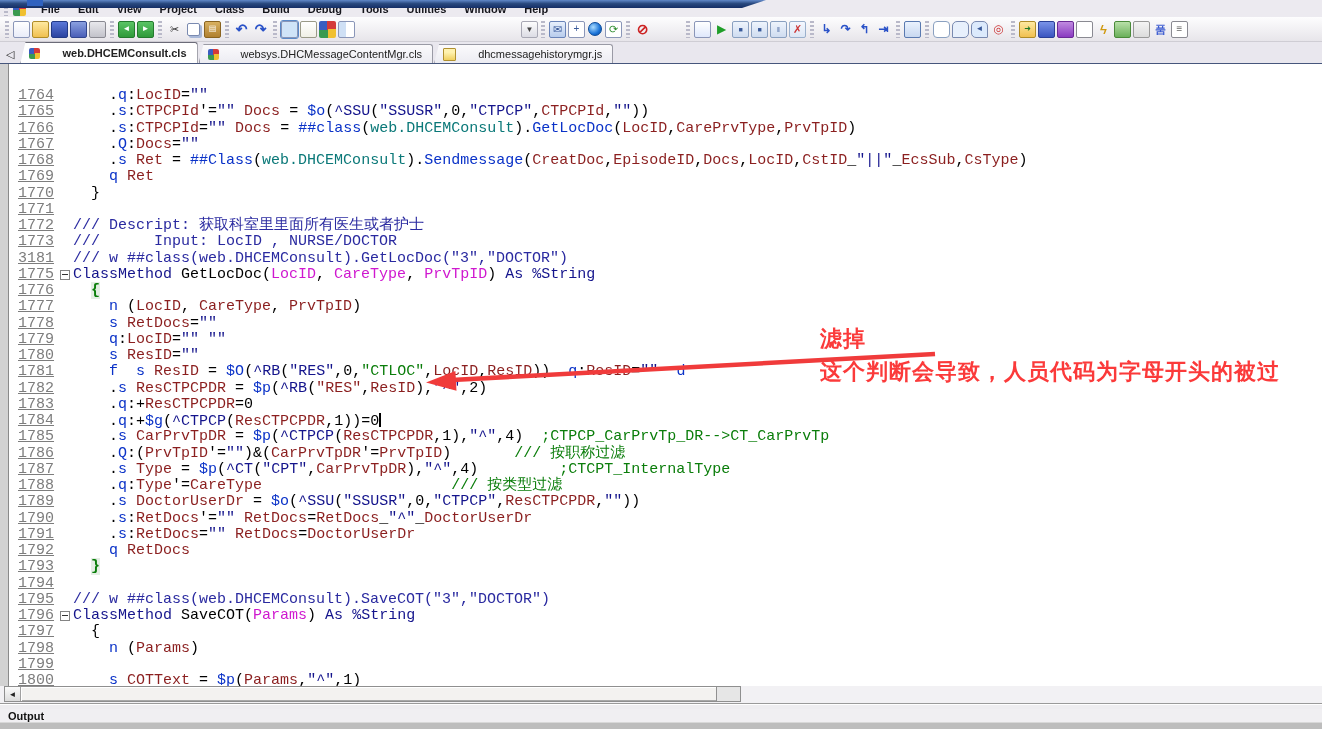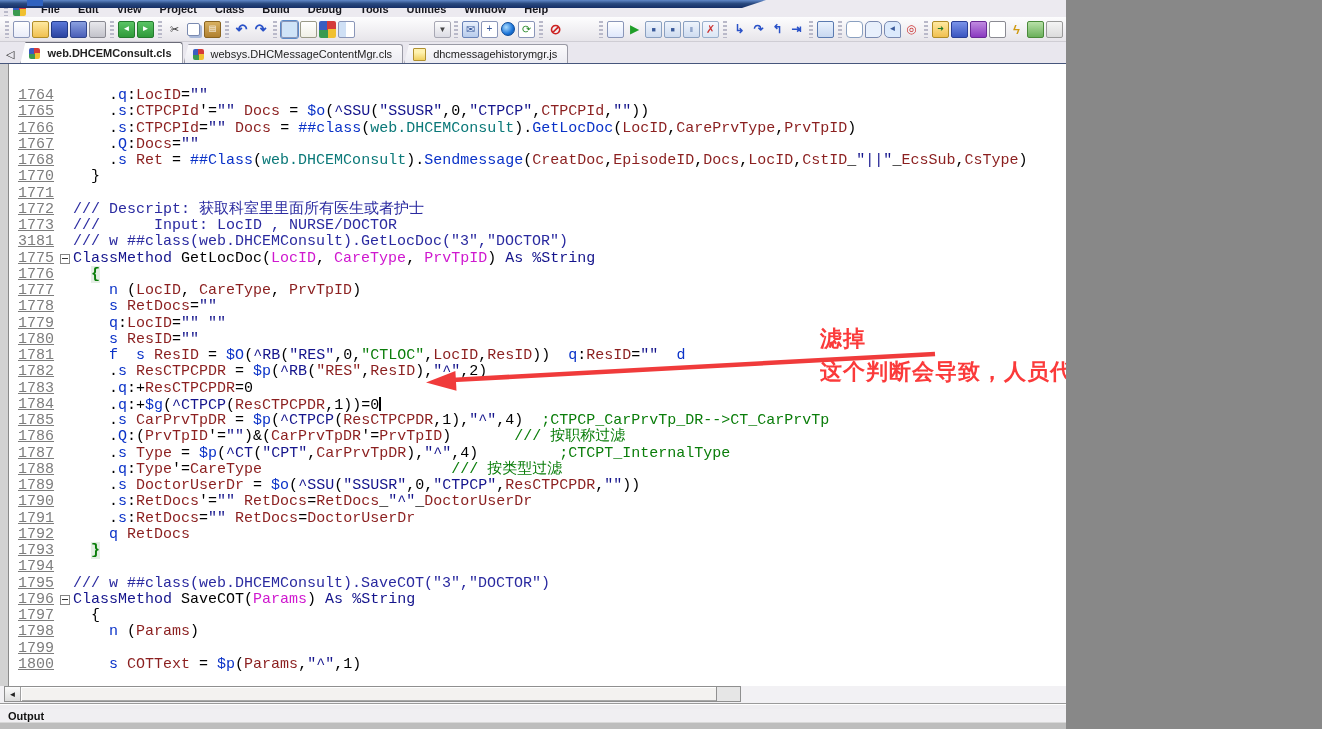--- a/index.html
+++ b/index.html
@@ -1,16 +1,16 @@
 <!DOCTYPE html>
 <html><head>
 <meta charset="utf-8">
 <style>
   html,body{margin:0;padding:0;background:#888;}
-  #app{position:relative;width:1066px;height:729px;background:#fff;overflow:hidden;
+  #app{position:relative;width:1322px;height:729px;background:#fff;overflow:hidden;
        font-family:"Liberation Sans",sans-serif;-webkit-font-smoothing:antialiased;}
 
   
   #menubar{position:relative;height:17px;background:#eceaf0;display:flex;align-items:flex-end;
            padding-left:4px;z-index:2;}
   .mgrip{width:4px;height:13px;margin:0 3px 1px 0;
          background:repeating-linear-gradient(#b9b9c9 0 2px,transparent 2px 4px);}
   .i-logo{width:13px;height:13px;margin:0 6px 1px 2px;border-radius:2px;
           background:conic-gradient(#d43a3a 0 25%,#f0c030 0 50%,#3a9a50 0 75%,#3a5ec0 0);}
   .mi{font-size:11px;font-weight:bold;color:#15151c;padding:2px 9px 2px 9px;cursor:default;}
@@ -64,21 +64,21 @@
   .i-org{color:#3a5ad0;font-size:11px;font-weight:bold;}
   .i-nl{background:#fff;border:1px solid #8a8a92;color:#666;font-size:10px;}
   #combo{margin-left:78px;width:104px;height:17px;display:flex;align-items:center;}
   #combo .cbtn{margin-left:auto;width:15px;height:15px;display:flex;align-items:center;justify-content:center;
         font-size:8px;color:#444;background:linear-gradient(#fdfdfd,#dcdce4);border:1px solid #a8a8b4;border-radius:2px;}
 
   
   #tabrow{height:21px;background:#e9e7ee;display:flex;align-items:flex-end;padding-left:2px;
           border-bottom:2px solid #46567c;position:relative;}
   #tabnav{font-size:11px;color:#222;padding:0 6px 2px 4px;}
-  .tab{display:flex;align-items:center;gap:7px;height:18px;padding:0 10px 0 8px;margin-right:1px;
+  .tab{display:flex;align-items:center;gap:22px;height:18px;padding:0 10px 0 8px;margin-right:1px;
        background:linear-gradient(#fbfafc,#ececf2);border:1px solid #9a9aa5;border-bottom:none;
        border-radius:3px 3px 0 0;font-size:11px;color:#222;
        clip-path:polygon(5px 0,100% 0,100% 100%,0 100%);}
   .tab.active{background:#fff;font-weight:bold;height:20px;border-color:#6b6b78;}
   .ticon{width:11px;height:11px;flex:none;border-radius:2px;}
   .ticon-cls{background:conic-gradient(#d43a3a 0 25%,#f0c030 0 50%,#3a9a50 0 75%,#3a5ec0 0);}
   .ticon-js{background:linear-gradient(#fff2b0 30%,#f0d060);border:1px solid #b09030;border-radius:1px;}
 
   
   #editor{position:absolute;top:64px;left:0;width:1322px;height:622px;background:#fff;overflow:hidden;}
@@ -229,20 +229,21 @@
   </div>
 
   <div id="editor">
     <div id="lstrip"></div>
     <div id="code">
         <div class="cl"><span class="ln">1764</span><span class="fs"></span><span class="ct"><span class="sk">    .</span><span class="sb">q</span><span class="sk">:</span><span class="sm">LocID</span><span class="sk">=</span><span class="sn">""</span></span></div>
         <div class="cl"><span class="ln">1765</span><span class="fs"></span><span class="ct"><span class="sk">    .</span><span class="sb">s</span><span class="sk">:</span><span class="sm">CTPCPId</span><span class="sk">'=</span><span class="sn">""</span><span class="sk"> </span><span class="sm">Docs</span><span class="sk"> = </span><span class="sb">$o</span><span class="sk">(</span><span class="sn">^SSU</span><span class="sk">(</span><span class="sn">"SSUSR"</span><span class="sk">,0,</span><span class="sn">"CTPCP"</span><span class="sk">,</span><span class="sm">CTPCPId</span><span class="sk">,</span><span class="sn">""</span><span class="sk">))</span></span></div>
         <div class="cl"><span class="ln">1766</span><span class="fs"></span><span class="ct"><span class="sk">    .</span><span class="sb">s</span><span class="sk">:</span><span class="sm">CTPCPId</span><span class="sk">=</span><span class="sn">""</span><span class="sk"> </span><span class="sm">Docs</span><span class="sk"> = </span><span class="sb">##class</span><span class="sk">(</span><span class="st">web.DHCEMConsult</span><span class="sk">).</span><span class="sb">GetLocDoc</span><span class="sk">(</span><span class="sm">LocID</span><span class="sk">,</span><span class="sm">CarePrvType</span><span class="sk">,</span><span class="sm">PrvTpID</span><span class="sk">)</span></span></div>
         <div class="cl"><span class="ln">1767</span><span class="fs"></span><span class="ct"><span class="sk">    .</span><span class="sb">Q</span><span class="sk">:</span><span class="sm">Docs</span><span class="sk">=</span><span class="sn">""</span></span></div>
         <div class="cl"><span class="ln">1768</span><span class="fs"></span><span class="ct"><span class="sk">    .</span><span class="sb">s</span><span class="sk"> </span><span class="sm">Ret</span><span class="sk"> = </span><span class="sb">##Class</span><span class="sk">(</span><span class="st">web.DHCEMConsult</span><span class="sk">).</span><span class="sb">Sendmessage</span><span class="sk">(</span><span class="sm">CreatDoc</span><span class="sk">,</span><span class="sm">EpisodeID</span><span class="sk">,</span><span class="sm">Docs</span><span class="sk">,</span><span class="sm">LocID</span><span class="sk">,</span><span class="sm">CstID</span><span class="sk">_</span><span class="sn">"||"</span><span class="sk">_</span><span class="sm">EcsSub</span><span class="sk">,</span><span class="sm">CsType</span><span class="sk">)</span></span></div>
+        <div class="cl"><span class="ln">1769</span><span class="fs"></span><span class="ct"><span class="sk">    </span><span class="sb">q</span><span class="sk"> </span><span class="sm">Ret</span></span></div>
         <div class="cl"><span class="ln">1770</span><span class="fs"></span><span class="ct"><span class="sk">  }</span></span></div>
         <div class="cl"><span class="ln">1771</span><span class="fs"></span><span class="ct"></span></div>
         <div class="cl"><span class="ln">1772</span><span class="fs"></span><span class="ct"><span class="sd">/// Descript: 获取科室里里面所有医生或者护士</span></span></div>
         <div class="cl"><span class="ln">1773</span><span class="fs"></span><span class="ct"><span class="sd">///      Input: LocID , NURSE/DOCTOR</span></span></div>
         <div class="cl"><span class="ln">3181</span><span class="fs"></span><span class="ct"><span class="sd">/// w ##class(web.DHCEMConsult).GetLocDoc("3","DOCTOR")</span></span></div>
         <div class="cl"><span class="ln">1775</span><span class="fs fold"></span><span class="ct"><span class="sn">ClassMethod</span><span class="sk"> </span><span class="sk">GetLocDoc</span><span class="sk">(</span><span class="sp">LocID</span><span class="sk">, </span><span class="sp">CareType</span><span class="sk">, </span><span class="sp">PrvTpID</span><span class="sk">) </span><span class="sn">As</span><span class="sk"> </span><span class="sn">%String</span></span></div>
         <div class="cl"><span class="ln">1776</span><span class="fs"></span><span class="ct"><span class="sk">  </span><span class="shb">{</span></span></div>
         <div class="cl"><span class="ln">1777</span><span class="fs"></span><span class="ct"><span class="sk">    </span><span class="sb">n</span><span class="sk"> (</span><span class="sm">LocID</span><span class="sk">, </span><span class="sm">CareType</span><span class="sk">, </span><span class="sm">PrvTpID</span><span class="sk">)</span></span></div>
         <div class="cl"><span class="ln">1778</span><span class="fs"></span><span class="ct"><span class="sk">    </span><span class="sb">s</span><span class="sk"> </span><span class="sm">RetDocs</span><span class="sk">=</span><span class="sn">""</span></span></div>
         <div class="cl"><span class="ln">1779</span><span class="fs"></span><span class="ct"><span class="sk">    </span><span class="sb">q</span><span class="sk">:</span><span class="sm">LocID</span><span class="sk">=</span><span class="sn">""</span><span class="sk"> </span><span class="sn">""</span></span></div>

